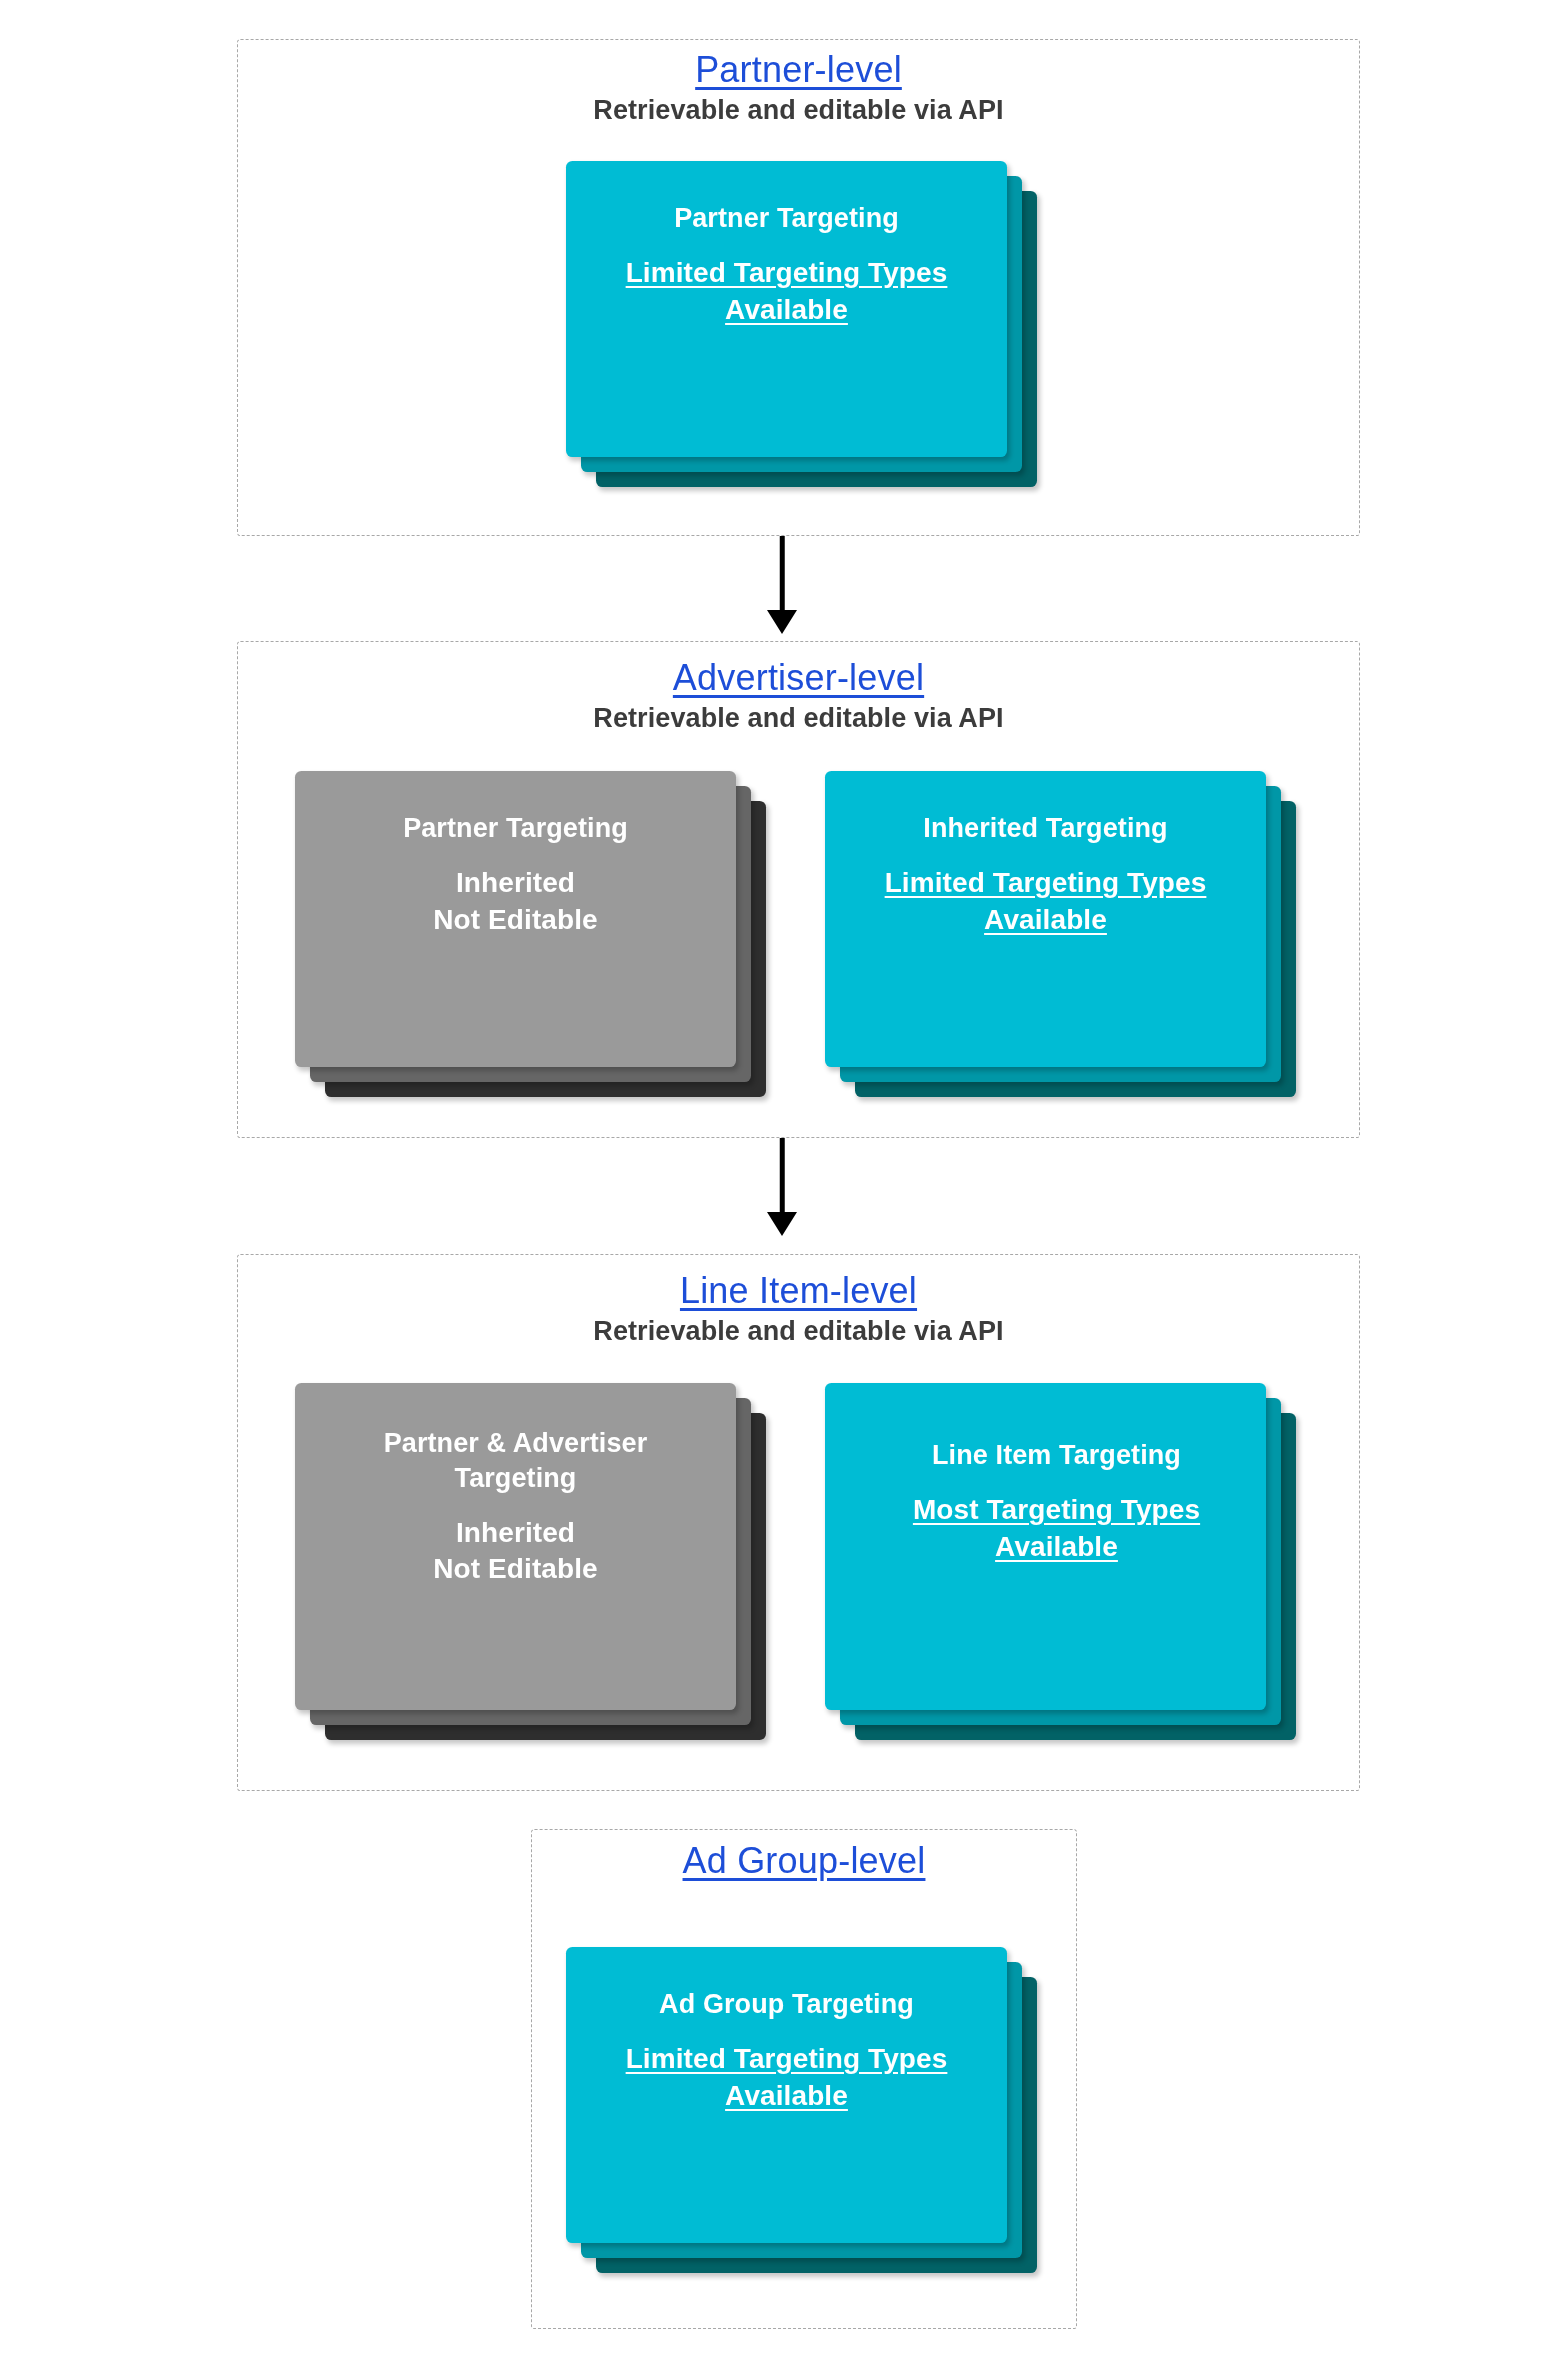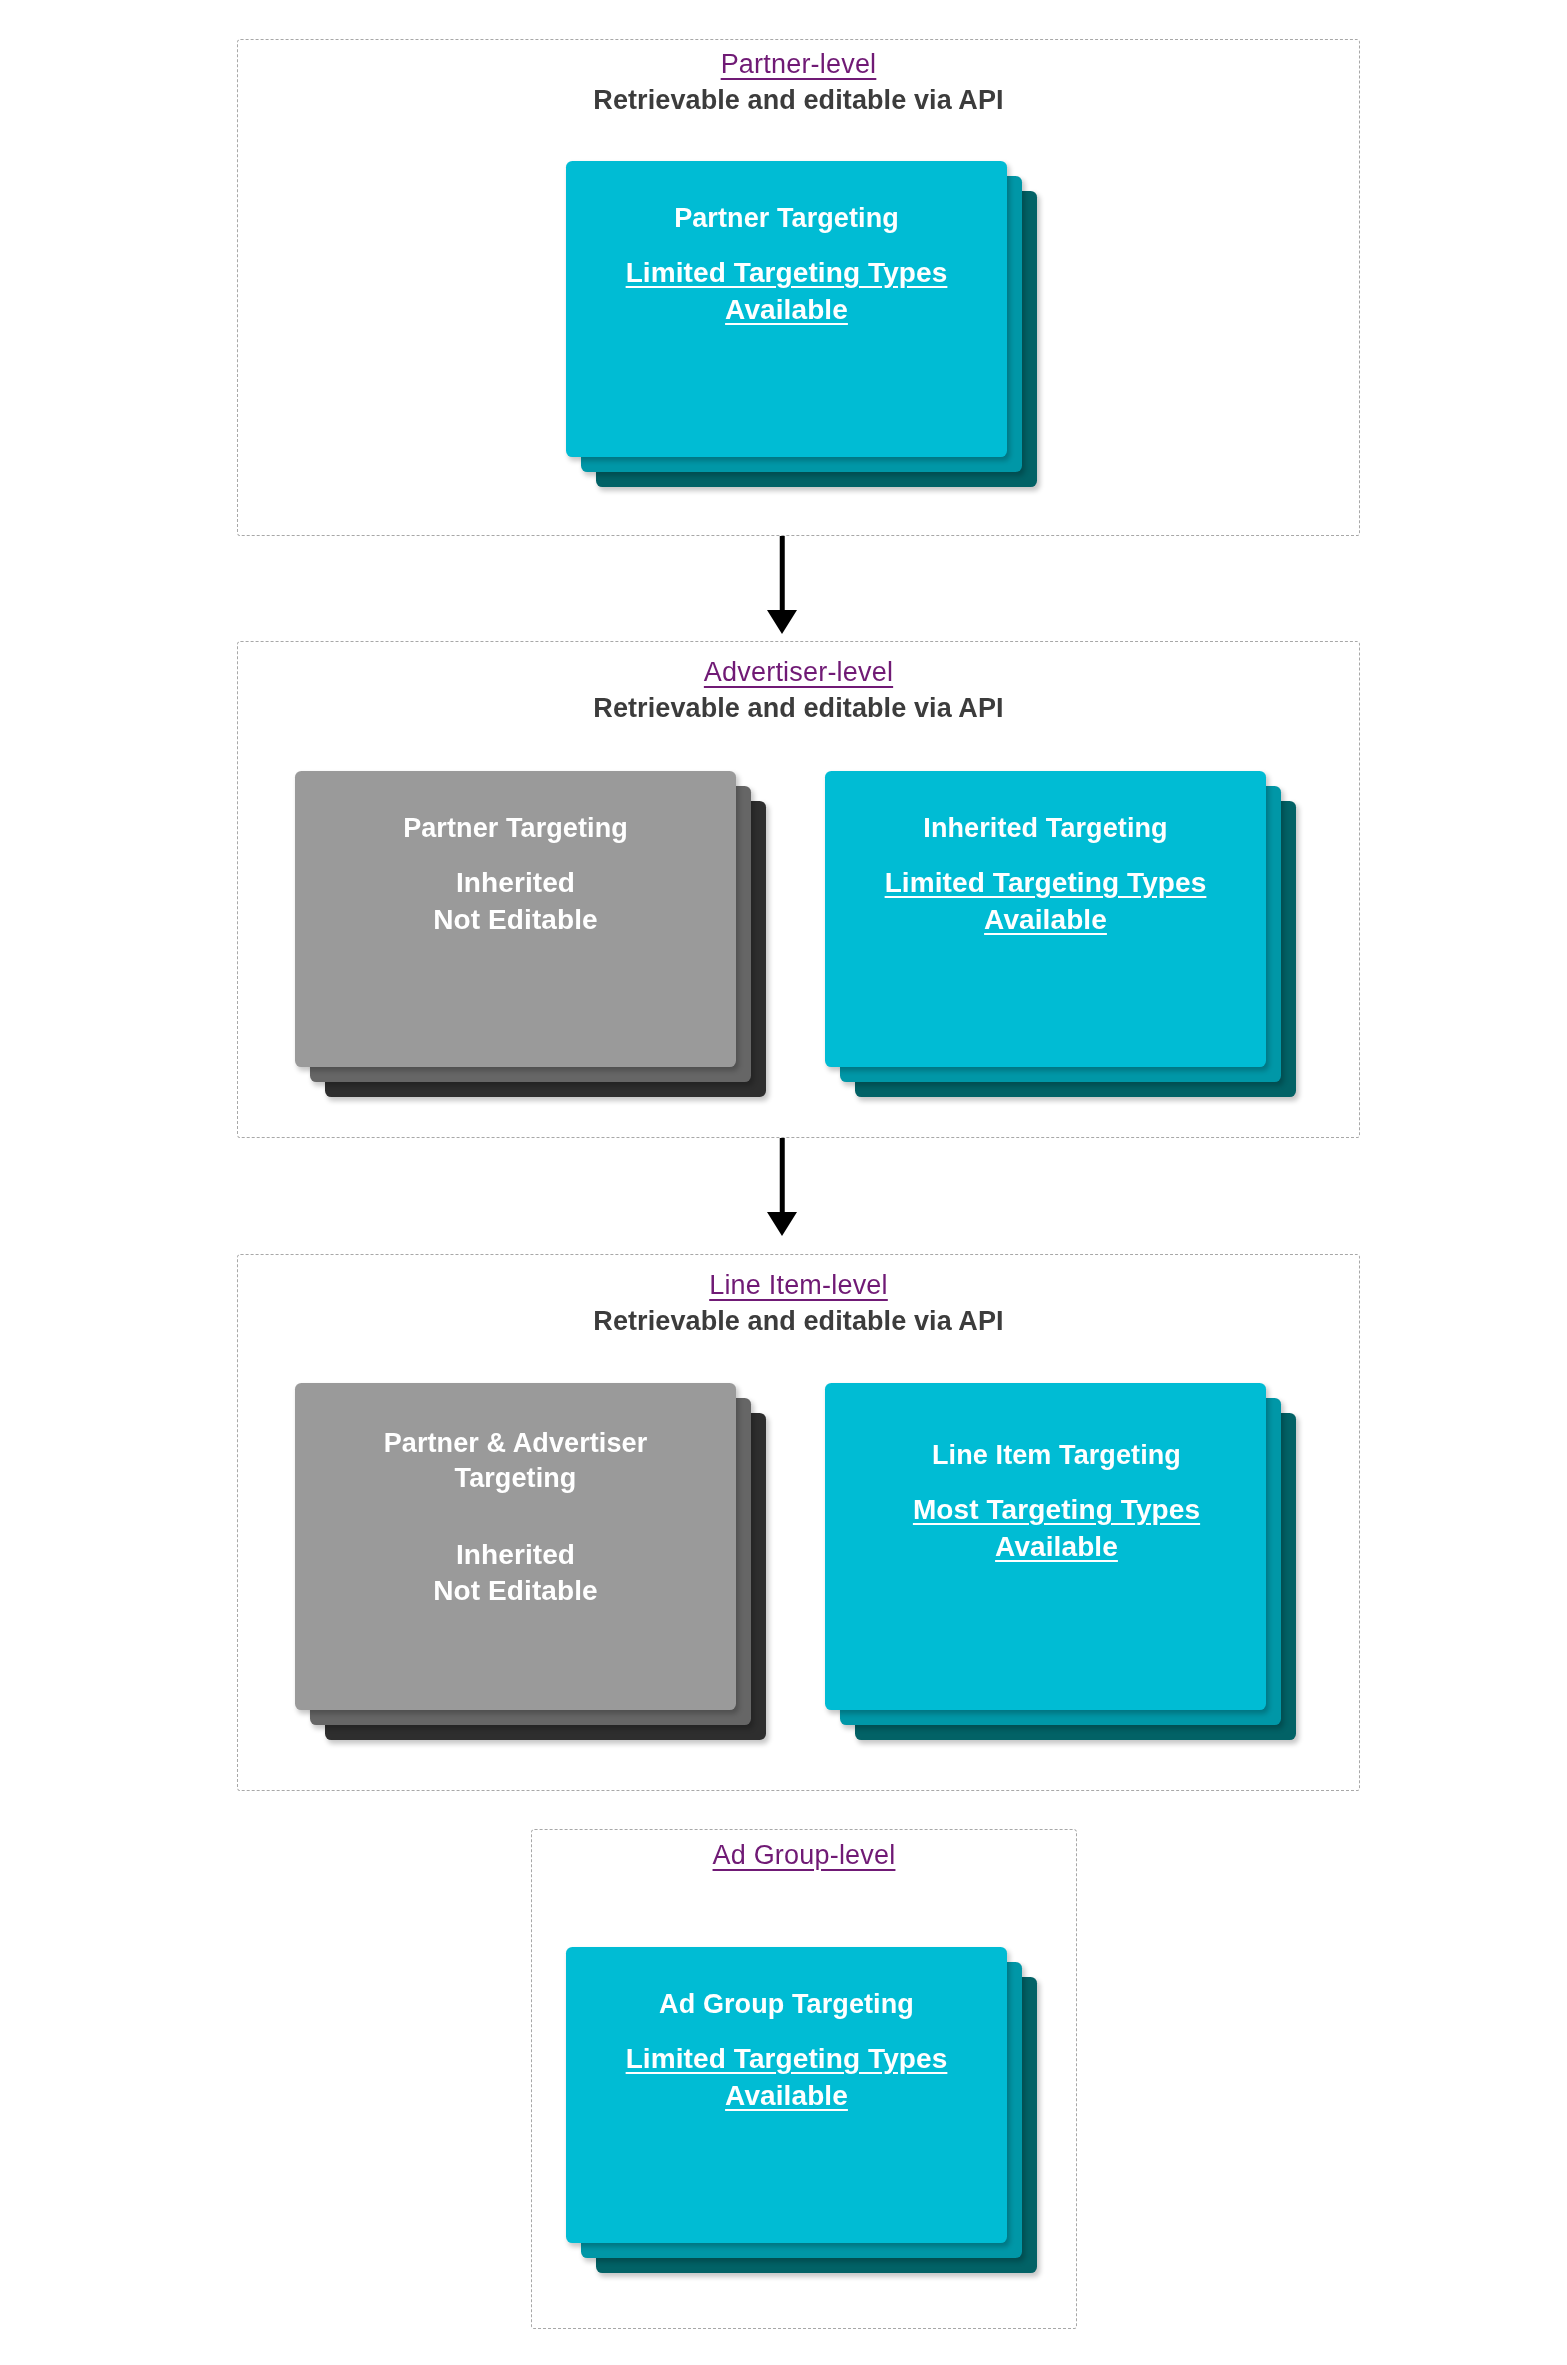--- a/index.html
+++ b/index.html
@@ -34,23 +34,23 @@
   
   .level-heading {
     position: absolute;
     left: 0;
     right: 0;
     text-align: center;
     pointer-events: none;
   }
   .level-title {
     display: inline-block;
-    font-size: 27px;
+    font-size: 36px;
     font-weight: 400;
-    color: #701a75;
+    color: #1d4ed8;
     text-decoration: underline;
     text-underline-offset: 4.5px;
     letter-spacing: 0.2px;
     line-height: 1.18;
   }
   .level-sub {
     display: block;
     font-size: 27px;
     font-weight: 700;
     color: #3c3c3c;
@@ -207,21 +207,21 @@
 
   <div class="level-heading" style="left:237px; width:1123px; top:1270px;">
     <span class="level-title">Line Item-level</span>
     <span class="level-sub">Retrievable and editable via API</span>
   </div>
 
   <div class="stack gray" style="left:295px; top:1383px; width:473px; height:357px;">
     <div class="layer l3" style="width:441px; height:327px;"></div>
     <div class="layer l2" style="width:441px; height:327px;"></div>
     <div class="layer l1" style="width:441px; height:327px;"></div>
-    <div class="card-body" style="width:441px; height:327px; padding:43px 49px 0 49px;gap:22px;">
+    <div class="card-body" style="width:441px; height:327px; padding:43px 49px 0 49px;">
       <div class="card-title">Partner &amp; Advertiser Targeting</div>
       <div class="card-note" style="margin-top:19.6px; white-space:pre-line;">Inherited
 Not Editable</div>
     </div>
   </div>
 
   <div class="stack teal" style="left:825px; top:1383px; width:473px; height:357px;">
     <div class="layer l3" style="width:441px; height:327px;"></div>
     <div class="layer l2" style="width:441px; height:327px;"></div>
     <div class="layer l1" style="width:441px; height:327px;"></div>

